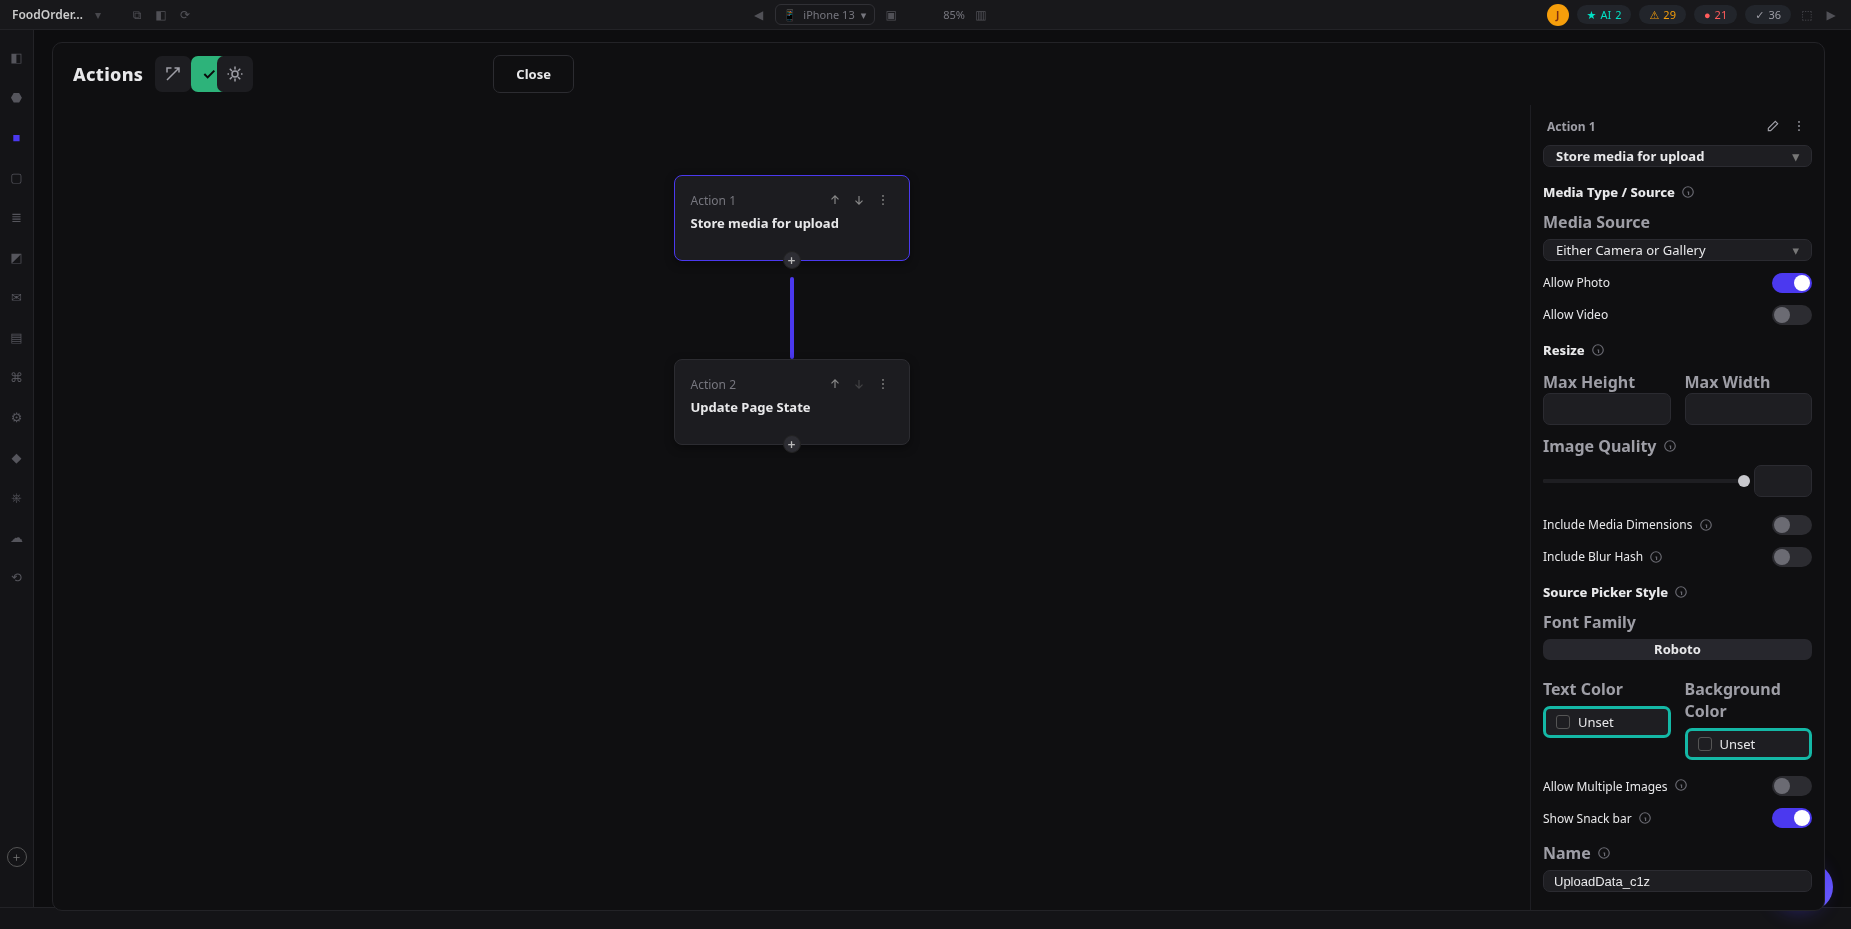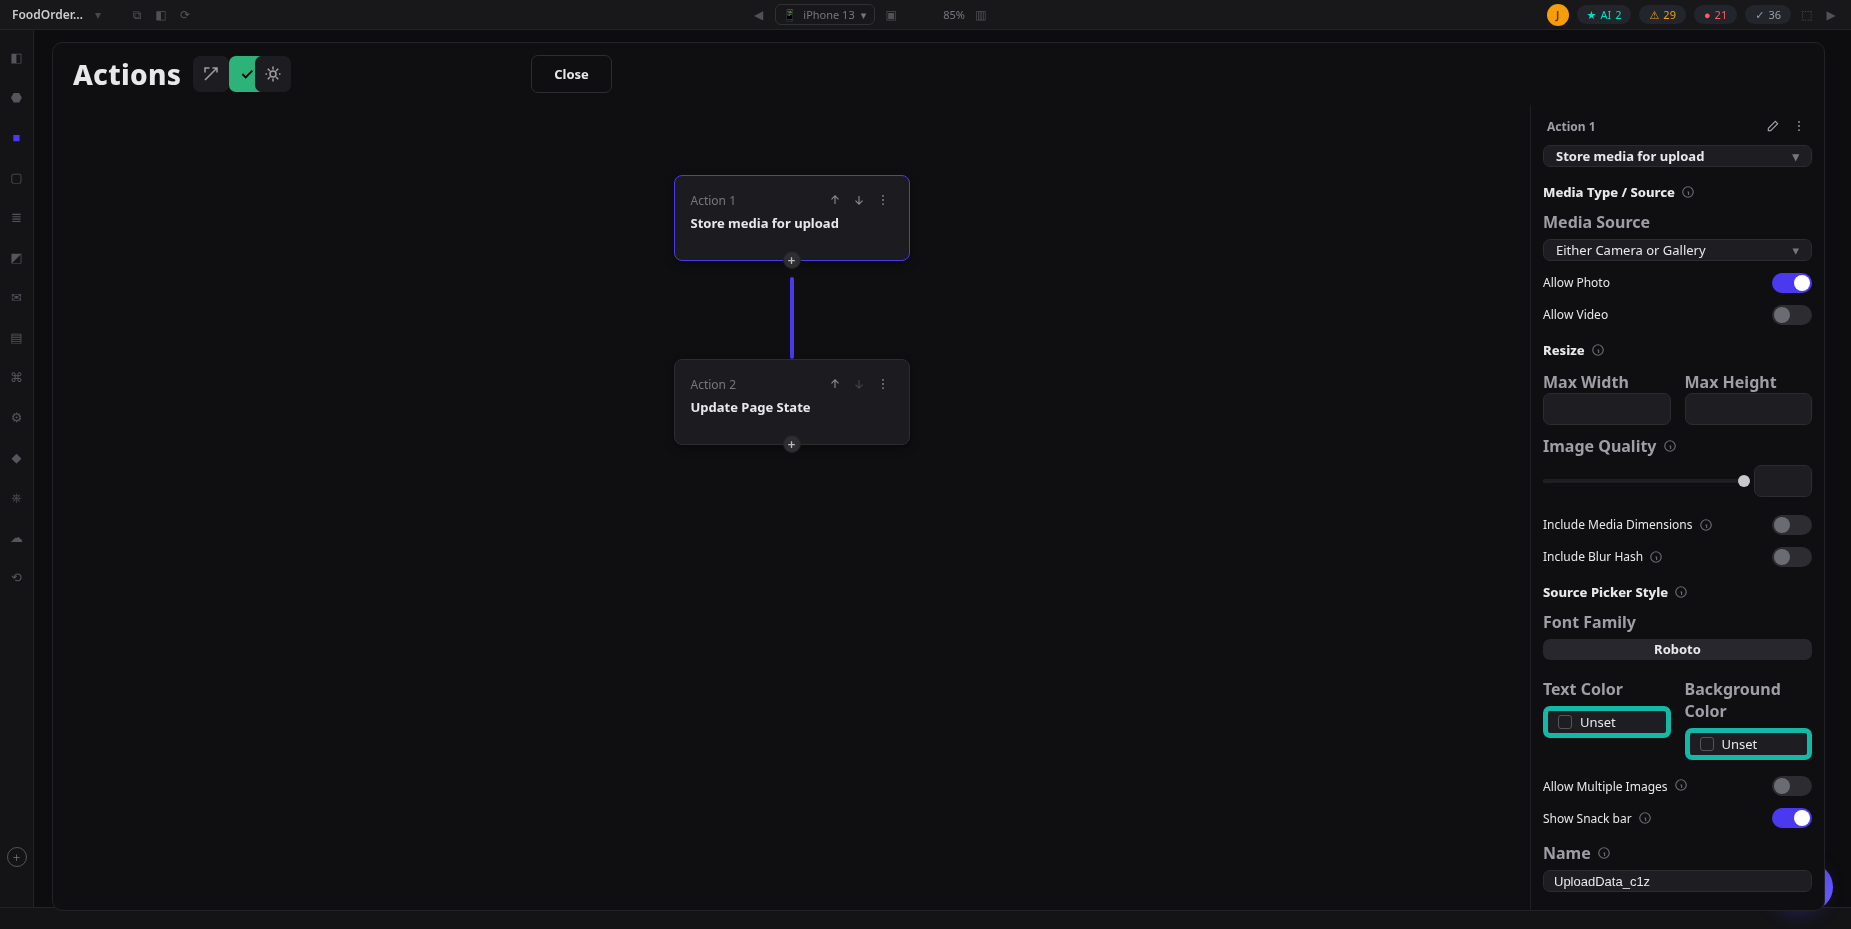--- a/index.html
+++ b/index.html
@@ -111,21 +111,21 @@
     display:flex; flex-direction:column;
     overflow:hidden;
   }
 
   .dlg-top{
     height:62px;
     display:flex; align-items:center;
     padding: 0 20px;
     gap:12px;
   }
-  .dlg-title{ font-size:28px; font-weight:800; letter-spacing:.3px; }
+  .dlg-title{ font-size:18px; font-weight:800; letter-spacing:.3px; }
 
   .tab-group{
     margin-left:auto; margin-right:auto;
     display:flex; background:#1c1c1f; border:1px solid #2a2a2f;
     border-radius:8px; padding:3px;
   }
   .tab-btn{
     padding:8px 28px; border-radius:6px; font-weight:700; font-size:13px;
     color:var(--text-dim);
   }
@@ -235,21 +235,21 @@
   .slider-track{ flex:1; height:4px; border-radius:2px; background:#2c2c31; position:relative;}
   .slider-fill{ position:absolute; left:0; top:0; bottom:0; width:100%; background:#1e1e22; border-radius:2px;}
   .slider-knob{ position:absolute; right:-6px; top:50%; transform:translateY(-50%); width:12px; height:12px; border-radius:50%; background:#c7c7cc;}
   .slider-val{ width:58px; height:32px;}
 
   .fontbtn{
     width:100%; height:32px; border-radius:7px; background:#27272d;
     display:flex;align-items:center;justify-content:center; font-weight:700; margin-top:6px;
   }
   .colorbox{
-    height:32px; border:5px solid #14b8a6; border-radius:7px; background:#1e1e22;
+    height:32px; border:3px solid #14b8a6; border-radius:7px; background:#1e1e22;
     display:flex;align-items:center; gap:8px; padding:0 10px; margin-top:6px;
   }
   .swatch{ width:14px;height:14px; border:1px solid #555; border-radius:3px; background:transparent;}
 
   svg{ display:block;}
 </style>
 </head>
 <body>
 
 <div class="appbar">
@@ -450,25 +450,25 @@
       <div class="sectionhdr">
         <span>Resize</span>
         <svg class="infoicon" viewBox="0 0 24 24" fill="none" stroke="currentColor" stroke-width="2">
             <circle cx="12" cy="12" r="9"></circle>
             <path d="M12 8h.01M11 12h2v5"></path>
           </svg>
       </div>
 
       <div class="twocol">
         <div class="col">
+          <div class="sublabel" style="margin-top:6px">Max Height</div>
+          <input class="txtinput" value="" style="">
+        </div>
+        <div class="col">
           <div class="sublabel" style="margin-top:6px">Max Width</div>
-          <input class="txtinput" value="" style="">
-        </div>
-        <div class="col">
-          <div class="sublabel" style="margin-top:6px">Max Height</div>
           <input class="txtinput" value="" style="">
         </div>
       </div>
 
       <div class="sublabel">
         <span>Image Quality</span>
         <svg class="infoicon" viewBox="0 0 24 24" fill="none" stroke="currentColor" stroke-width="2">
             <circle cx="12" cy="12" r="9"></circle>
             <path d="M12 8h.01M11 12h2v5"></path>
           </svg>

